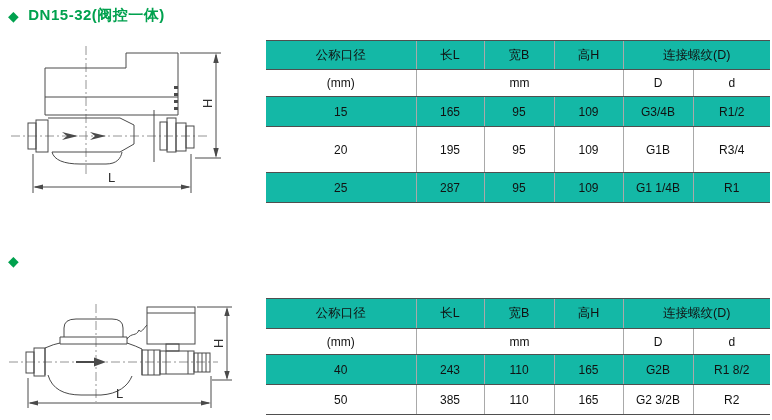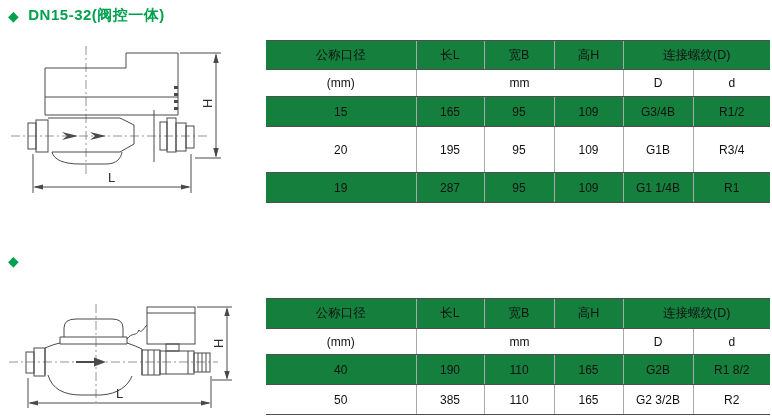--- a/index.html
+++ b/index.html
@@ -26,21 +26,21 @@
   table.spec {
     border-collapse: collapse; table-layout: fixed;
     width: 504px; font-size: 12px; color: #111;
   }
   table.spec td {
     text-align: center; vertical-align: middle; padding: 0;
     border-top: 1px solid #4f4f4f; border-bottom: 1px solid #4f4f4f;
     overflow: hidden; white-space: nowrap;
   }
   table.spec td + td { border-left: 1px solid #a9a9a9; }
-  table.spec tr.shade { background: #15803d; }
+  table.spec tr.shade { background: #14b8a6; }
   table.spec tr.hdr td { font-size: 12.5px; }
 
   
   svg .ln   { stroke: #4a4a4a; stroke-width: 1; fill: none; }
   svg .cl   { stroke: #7a7a7a; stroke-width: 0.8; fill: none; stroke-dasharray: 9 3 2 3; }
   svg .fill { fill: #4a4a4a; stroke: none; }
   svg text.dim { font-family: "Liberation Sans", "DejaVu Sans", sans-serif; font-size: 13px; fill: #2e2e2e; }
 </style>
 </head>
 <body>
@@ -135,21 +135,21 @@
   </tr>
   <tr style="height:46px">
     <td>20</td>
     <td>195</td>
     <td>95</td>
     <td>109</td>
     <td>G1B</td>
     <td>R3/4</td>
   </tr>
   <tr class="shade" style="height:30px">
-    <td>19</td>
+    <td>25</td>
     <td>287</td>
     <td>95</td>
     <td>109</td>
     <td>G1 1/4B</td>
     <td>R1</td>
   </tr>
 </tbody>
   </table>
 
 <div class="abs sec-heading" style="left:8px; top:254px;">
@@ -228,21 +228,21 @@
     <td colspan="2">连接螺纹(D)</td>
   </tr>
   <tr style="height:26px">
     <td>(mm)</td>
     <td colspan="3">mm</td>
     <td>D</td>
     <td>d</td>
   </tr>
   <tr class="shade" style="height:30px">
     <td>40</td>
-    <td>190</td>
+    <td>243</td>
     <td>110</td>
     <td>165</td>
     <td>G2B</td>
     <td>R1 8/2</td>
   </tr>
   <tr style="height:30px">
     <td>50</td>
     <td>385</td>
     <td>110</td>
     <td>165</td>

